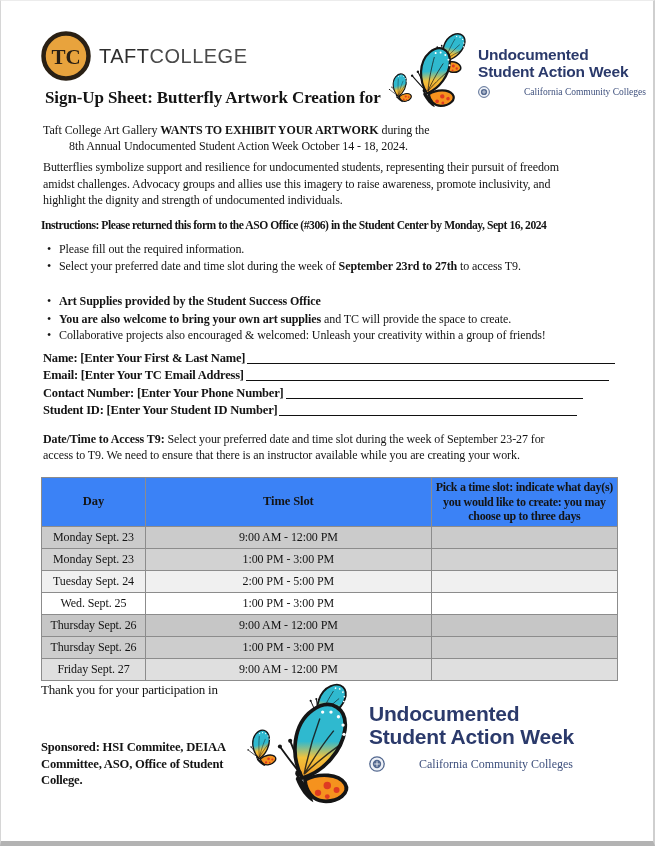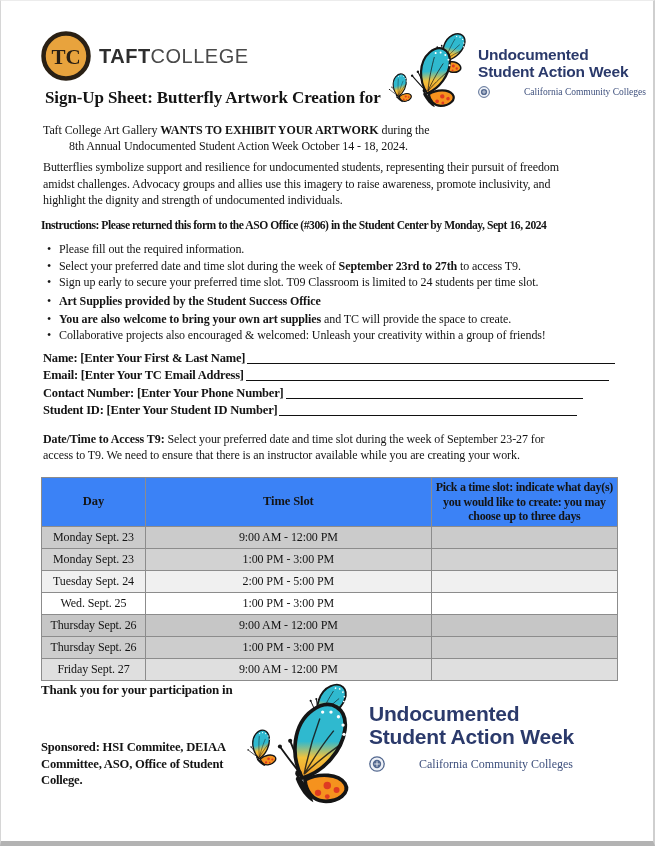--- a/index.html
+++ b/index.html
@@ -7,21 +7,21 @@
     position:relative; width:652px; height:840px; background:#ffffff;
     border-left:1px solid #d6d6d6; border-top:1px solid #ececec;
     border-right:2px solid #cfcfcf; border-bottom:5px solid #b3b3b3;
     font-family:"Liberation Serif", serif; color:#141414; overflow:hidden;
   }
   .abs { position:absolute; }
 
   
   .taft-logo { left:40px; top:30px; display:flex; align-items:center; }
   .taft-name { margin-left:8px; font-family:"Liberation Sans", sans-serif; font-size:20px; color:#3c3c3c; letter-spacing:0.5px; }
-  .taft-name b { font-weight:bold; color:#2e2e2e; }
+  .taft-name b { font-weight:normal; color:#2e2e2e; }
   .taft-name span.light { font-weight:normal; color:#4a4a4a; }
 
   .usaw { position:absolute; }
   .usaw-text { position:absolute; }
   .usaw-l1, .usaw-l2 { font-family:"Liberation Sans", sans-serif; font-weight:bold; color:#2b3a6b; }
   .usaw-ccc { display:flex; align-items:center; gap:5px; color:#3d4f7c; }
   .usaw-ccc .ccc-label { font-family:"Liberation Serif", serif;padding-left:29px; }
   .usaw-top { left:383px; top:28px; width:262px; height:102px; }
   .usaw-top .usaw-text { left:94px; top:17px; }
   .usaw-top .usaw-l1, .usaw-top .usaw-l2 { font-size:15.5px; line-height:17px; letter-spacing:-0.2px; }
@@ -56,21 +56,21 @@
   
   .signup-table { left:40px; top:476px; border-collapse:collapse; width:577px; font-size:12px; letter-spacing:-0.1px; }
   .signup-table th, .signup-table td { border:1px solid #8c8c8c; text-align:center; }
   .signup-table thead th { background:#3b82f6; font-weight:bold; padding:2px 3px; vertical-align:middle;margin-top:16px; }
   .th-day { width:99px; font-size:12.5px; }
   .th-time { width:289px; font-size:12.5px; }
   .th-pick { width:185px; font-size:12px; line-height:14.5px; letter-spacing:-0.3px; }
   .signup-table td { height:21px; padding:0 4px; line-height:21px; }
 
   
-  .thanks { left:40px; top:681px; font-size:13px; font-weight:bold; letter-spacing:-0.2px; white-space:nowrap; }
+  .thanks { left:40px; top:681px; font-size:13px; font-weight:normal; letter-spacing:-0.2px; white-space:nowrap; }
   .sponsored { left:40px; top:738px; width:205px; font-size:12.6px; font-weight:bold; line-height:16.5px; letter-spacing:-0.2px; }
 </style>
 </head>
 <body>
 
 <svg width="0" height="0" style="position:absolute" aria-hidden="true">
   <defs>
     <linearGradient id="bfGrad" x1="0" y1="0" x2="0" y2="1">
       <stop offset="0" stop-color="#2fb9cf"></stop>
       <stop offset="0.5" stop-color="#2fb9cf"></stop>
@@ -147,21 +147,20 @@
   <div class="abs doc desc">
     <div>Butterflies symbolize support and resilience for undocumented students, representing their pursuit of freedom</div>
     <div>amidst challenges. Advocacy groups and allies use this imagery to raise awareness, promote inclusivity, and</div>
     <div>highlight the dignity and strength of undocumented individuals.</div>
   </div>
 
   <div class="abs instructions">Instructions: Please returned this form to the ASO Office (#306) in the Student Center by Monday, Sept 16, 2024</div>
 
   <div class="abs bullet b1"><span class="dot">•</span><span>Please fill out the required information.</span></div>
   <div class="abs bullet b2"><span class="dot">•</span><span>Select your preferred date and time slot during the week of </span><b>September 23rd to 27th</b><span> to access T9.</span></div>
-  <div class="abs bullet b3"><span class="dot">•</span><span>Sign up early to secure your preferred time slot. T09 Classroom is limited to 24 students per time slot.</span></div>
   <div class="abs bullet b4"><span class="dot">•</span><b>Art Supplies provided by the Student Success Office</b></div>
   <div class="abs bullet b5"><span class="dot">•</span><b>You are also welcome to bring your own art supplies</b><span> and TC will provide the space to create.</span></div>
   <div class="abs bullet b6"><span class="dot">•</span><span>Collaborative projects also encouraged &amp; welcomed: Unleash your creativity within a group of friends!</span></div>
 
   <div class="abs form-block">
     <div class="form-row fr-name">
         <span>Name: [Enter Your First &amp; Last Name]</span>
         <span class="fill-line"></span>
       </div>
     <div class="form-row fr-email">

